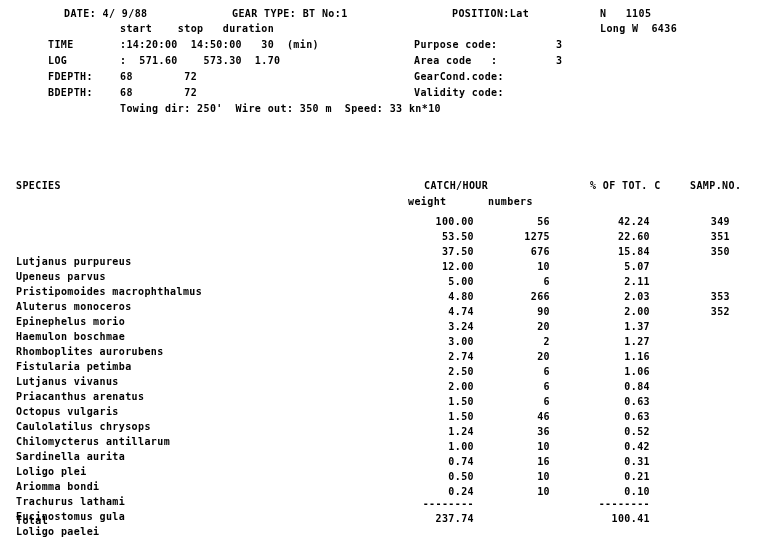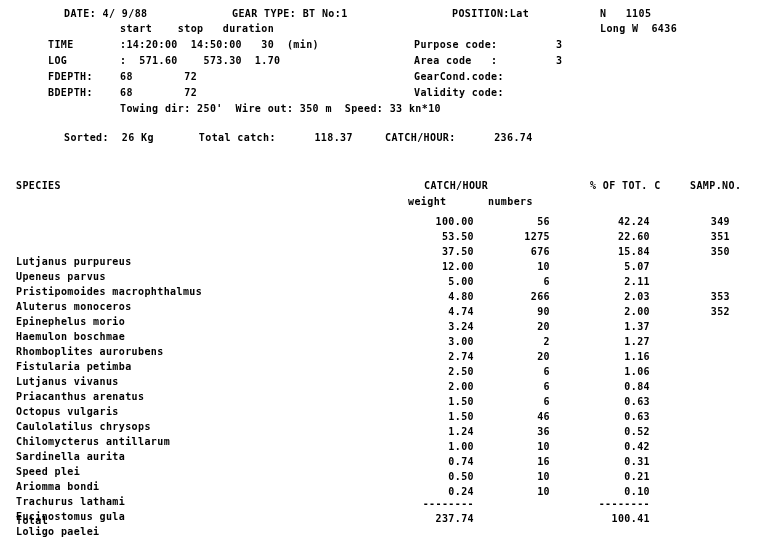--- a/index.html
+++ b/index.html
@@ -104,21 +104,20 @@
   <div class="row" id="lbl-fdepth">FDEPTH:</div>
   <div class="row" id="val-fdepth">68        72</div>
   <div class="row" id="lbl-gearcond">GearCond.code:</div>
 
   <div class="row" id="lbl-bdepth">BDEPTH:</div>
   <div class="row" id="val-bdepth">68        72</div>
   <div class="row" id="lbl-validity">Validity code:</div>
 
   <div class="row" id="row-towing">Towing dir: 250'  Wire out: 350 m  Speed: 33 kn*10</div>
 
-  <div class="row" id="row-sorted">Sorted:  26 Kg       Total catch:      118.37     CATCH/HOUR:      236.74</div>
 
   <div class="row" id="lbl-species">SPECIES</div>
   <div class="row" id="lbl-catchhour">CATCH/HOUR</div>
   <div class="row" id="lbl-pcttot">% OF TOT. C</div>
   <div class="row" id="lbl-sampno">SAMP.NO.</div>
   <div class="row" id="lbl-weight">weight</div>
   <div class="row" id="lbl-numbers">numbers</div>
 
   <div class="sp-row" style="top:216px">
     <span class="sp-name">Lutjanus purpureus</span>
@@ -212,21 +211,21 @@
     <span class="sp-samp"></span>
   </div>
   <div class="sp-row" style="top:411px">
     <span class="sp-name">Sardinella aurita</span>
     <span class="sp-weight">1.50</span>
     <span class="sp-numbers">46</span>
     <span class="sp-pct">0.63</span>
     <span class="sp-samp"></span>
   </div>
   <div class="sp-row" style="top:426px">
-    <span class="sp-name">Speed plei</span>
+    <span class="sp-name">Loligo plei</span>
     <span class="sp-weight">1.24</span>
     <span class="sp-numbers">36</span>
     <span class="sp-pct">0.52</span>
     <span class="sp-samp"></span>
   </div>
   <div class="sp-row" style="top:441px">
     <span class="sp-name">Ariomma bondi</span>
     <span class="sp-weight">1.00</span>
     <span class="sp-numbers">10</span>
     <span class="sp-pct">0.42</span>

